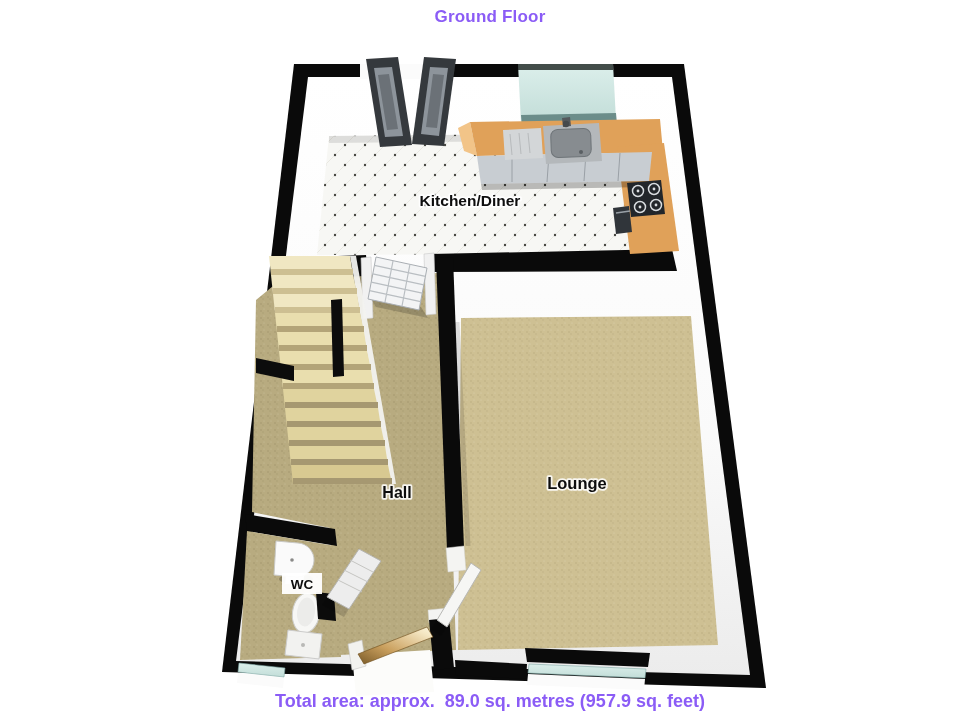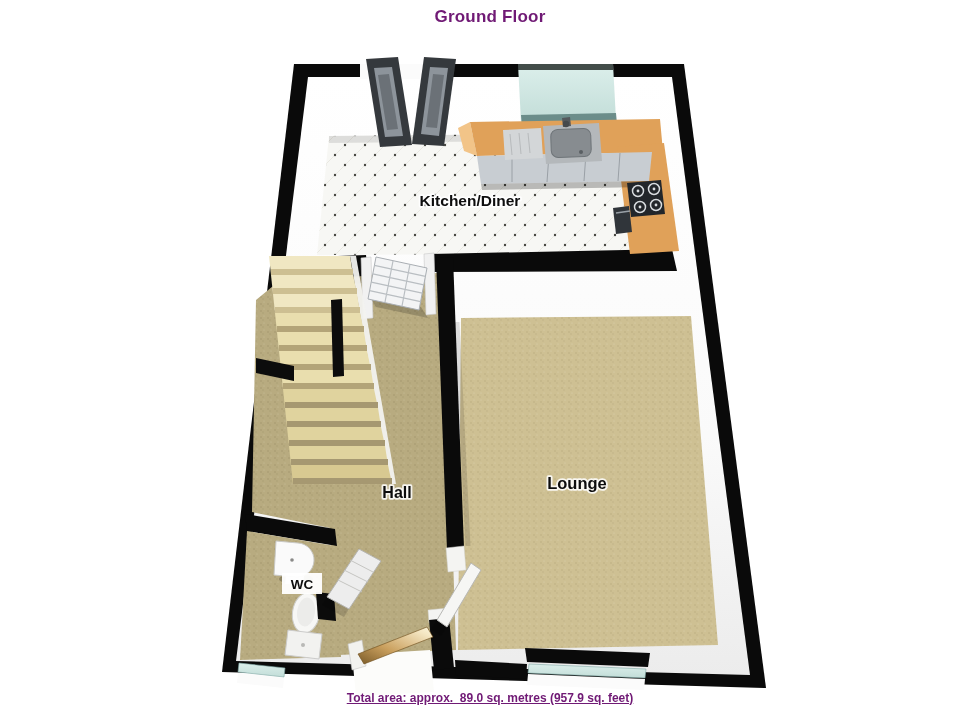--- a/index.html
+++ b/index.html
@@ -1,24 +1,24 @@
 <!DOCTYPE html>
 <html><head>
 <meta charset="utf-8">
 <style>
   html,body{margin:0;padding:0;background:#ffffff;}
   #canvas{
     position:relative;width:980px;height:711px;background:#ffffff;
     font-family:"Liberation Sans",sans-serif;overflow:hidden;
   }
-  .toptext{position:absolute;left:0;width:980px;text-align:center;color:#701a75;
+  .toptext{position:absolute;left:0;width:980px;text-align:center;color:#8b5cf6;
     font-weight:bold;white-space:pre;}
   #title{top:7px;font-size:17px;letter-spacing:.2px;}
   #subtitle{top:29px;font-size:11.5px;}
-  #footer{top:691px;font-size:12px;text-decoration:underline;}
+  #footer{top:691px;font-size:18px;}
   svg{position:absolute;left:0;top:0;}
   text{font-family:"Liberation Sans",sans-serif;font-weight:bold;fill:#0d0d0d;
     paint-order:stroke;stroke:rgba(255,255,255,.85);stroke-width:3.5px;stroke-linejoin:round;}
   text.noHalo{stroke:none;}
 </style>
 </head>
 <body>
 
 <div id="canvas">
 

